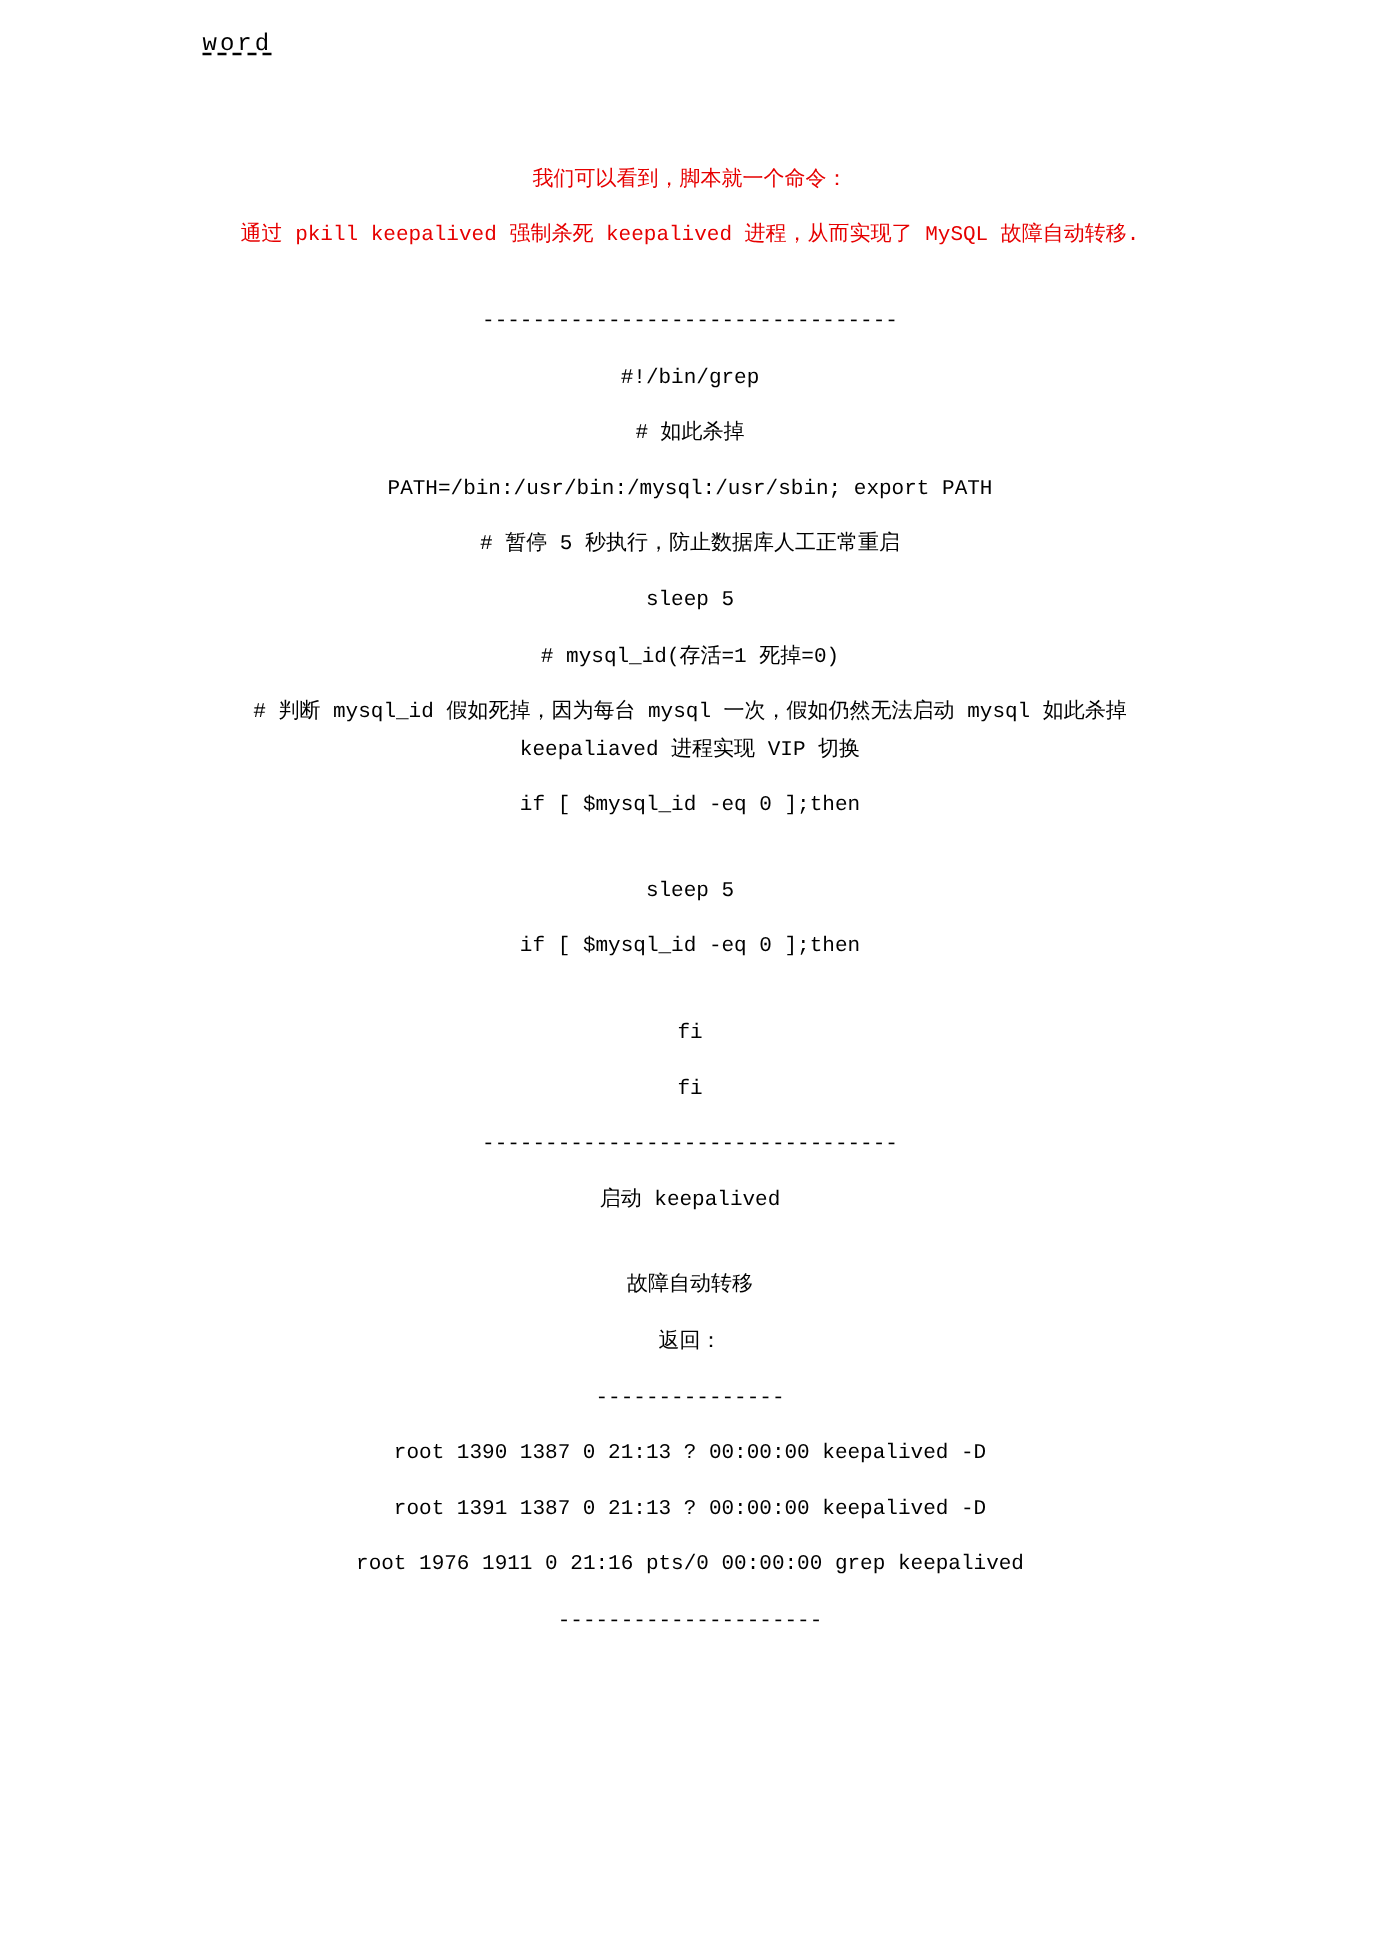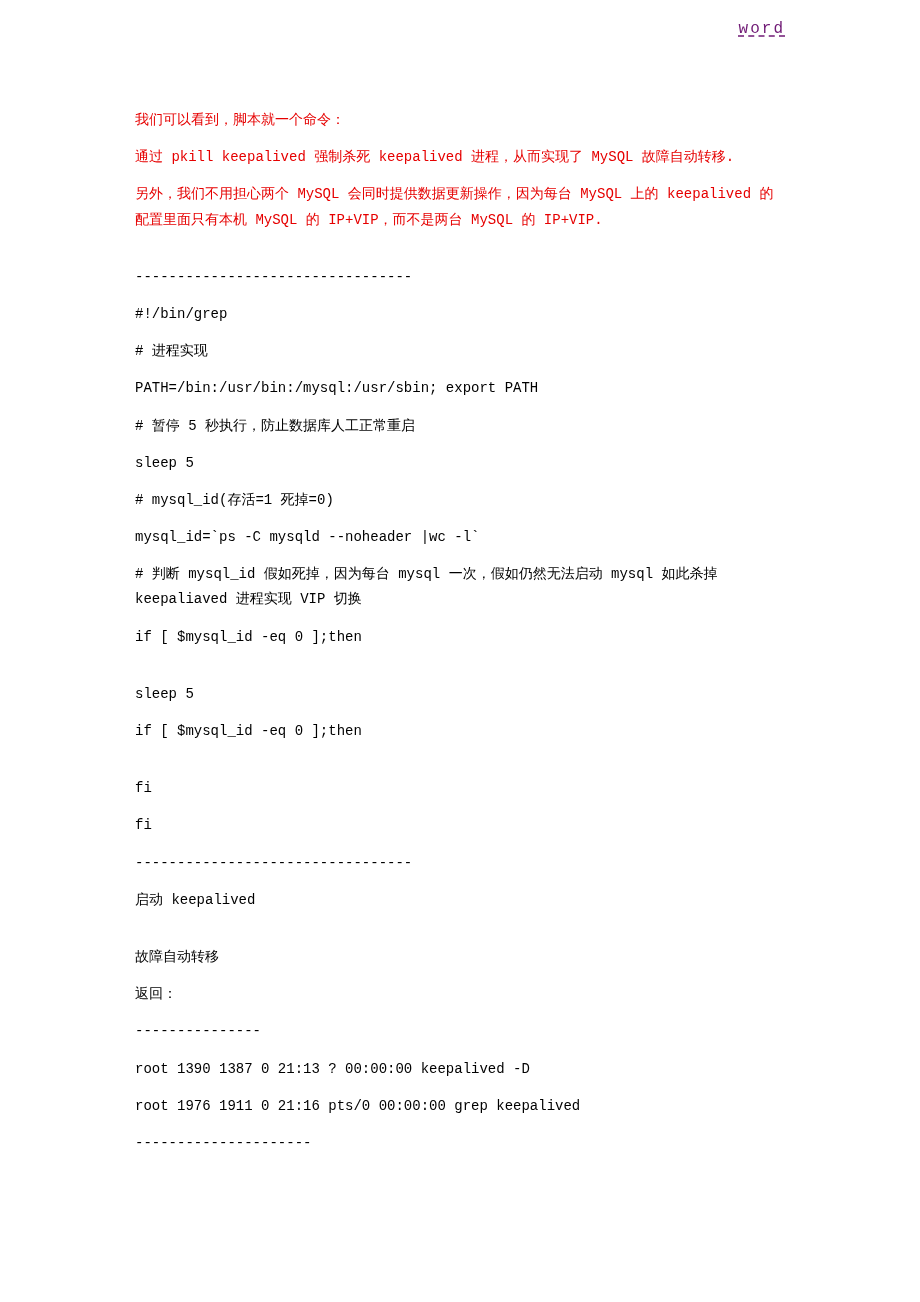--- a/index.html
+++ b/index.html
@@ -10,71 +10,71 @@
     font-size: 14px;
   }
   .page {
     width: 920px;
     min-height: 1302px;
     box-sizing: border-box;
     padding: 20px 135px 20px 135px;
     position: relative;
   }
   .header {
-    text-align: right;
-    color: #701a75;
+    text-align: left;
+    color: #000000;
     font-family: "Courier New", monospace;
     text-decoration: underline;
     text-decoration-style: dashed;
     text-underline-offset: 3px;
     letter-spacing: 2px;
     margin-bottom: 70px;
     font-size: 16px;
   }
   .content p {
     margin: 0 0 12px 0;
     line-height: 1.8;
+    text-align: center;
   }
   .red { color: #e60000; }
   .black { color: #000; }
   .mono { font-family: "Courier New", "Consolas", monospace; }
   .section-gap { height: 20px; }
 </style>
 </head>
 <body>
 
 <div class="page">
   <div class="header">word</div>
 
   <div class="content">
     <p class="red mono">我们可以看到，脚本就一个命令：</p>
     <p class="red mono">通过 pkill keepalived 强制杀死 keepalived 进程，从而实现了 MySQL 故障自动转移.</p>
-    <p class="red mono">另外，我们不用担心两个 MySQL 会同时提供数据更新操作，因为每台 MySQL 上的 keepalived 的配置里面只有本机 MySQL 的 IP+VIP，而不是两台 MySQL 的 IP+VIP.</p>
     <div class="section-gap"></div>
     <p class="black mono">---------------------------------</p>
     <p class="black mono">#!/bin/grep</p>
-    <p class="black mono"># 进程实现</p>
+    <p class="black mono"># 如此杀掉</p>
     <p class="black mono">PATH=/bin:/usr/bin:/mysql:/usr/sbin; export PATH</p>
     <p class="black mono"># 暂停 5 秒执行，防止数据库人工正常重启</p>
     <p class="black mono">sleep 5</p>
     <p class="black mono"># mysql_id(存活=1 死掉=0)</p>
-    <p class="black mono">mysql_id=`ps -C mysqld --noheader |wc -l`</p>
     <p class="black mono"># 判断 mysql_id 假如死掉，因为每台 mysql 一次，假如仍然无法启动 mysql 如此杀掉 keepaliaved 进程实现 VIP 切换</p>
     <p class="black mono">if [ $mysql_id -eq 0 ];then</p>
     <div class="section-gap"></div>
     <p class="black mono">sleep 5</p>
     <p class="black mono">if [ $mysql_id -eq 0 ];then</p>
     <div class="section-gap"></div>
     <p class="black mono">fi</p>
     <p class="black mono">fi</p>
     <p class="black mono">---------------------------------</p>
     <p class="black mono">启动 keepalived</p>
     <div class="section-gap"></div>
     <p class="black mono">故障自动转移</p>
     <p class="black mono">返回：</p>
     <p class="black mono">---------------</p>
     <p class="black mono">root 1390 1387 0 21:13 ? 00:00:00 keepalived -D</p>
+    <p class="black mono">root 1391 1387 0 21:13 ? 00:00:00 keepalived -D</p>
     <p class="black mono">root 1976 1911 0 21:16 pts/0 00:00:00 grep keepalived</p>
     <p class="black mono">---------------------</p>
 
   </div>
 
 </div>
 
 </body></html>

